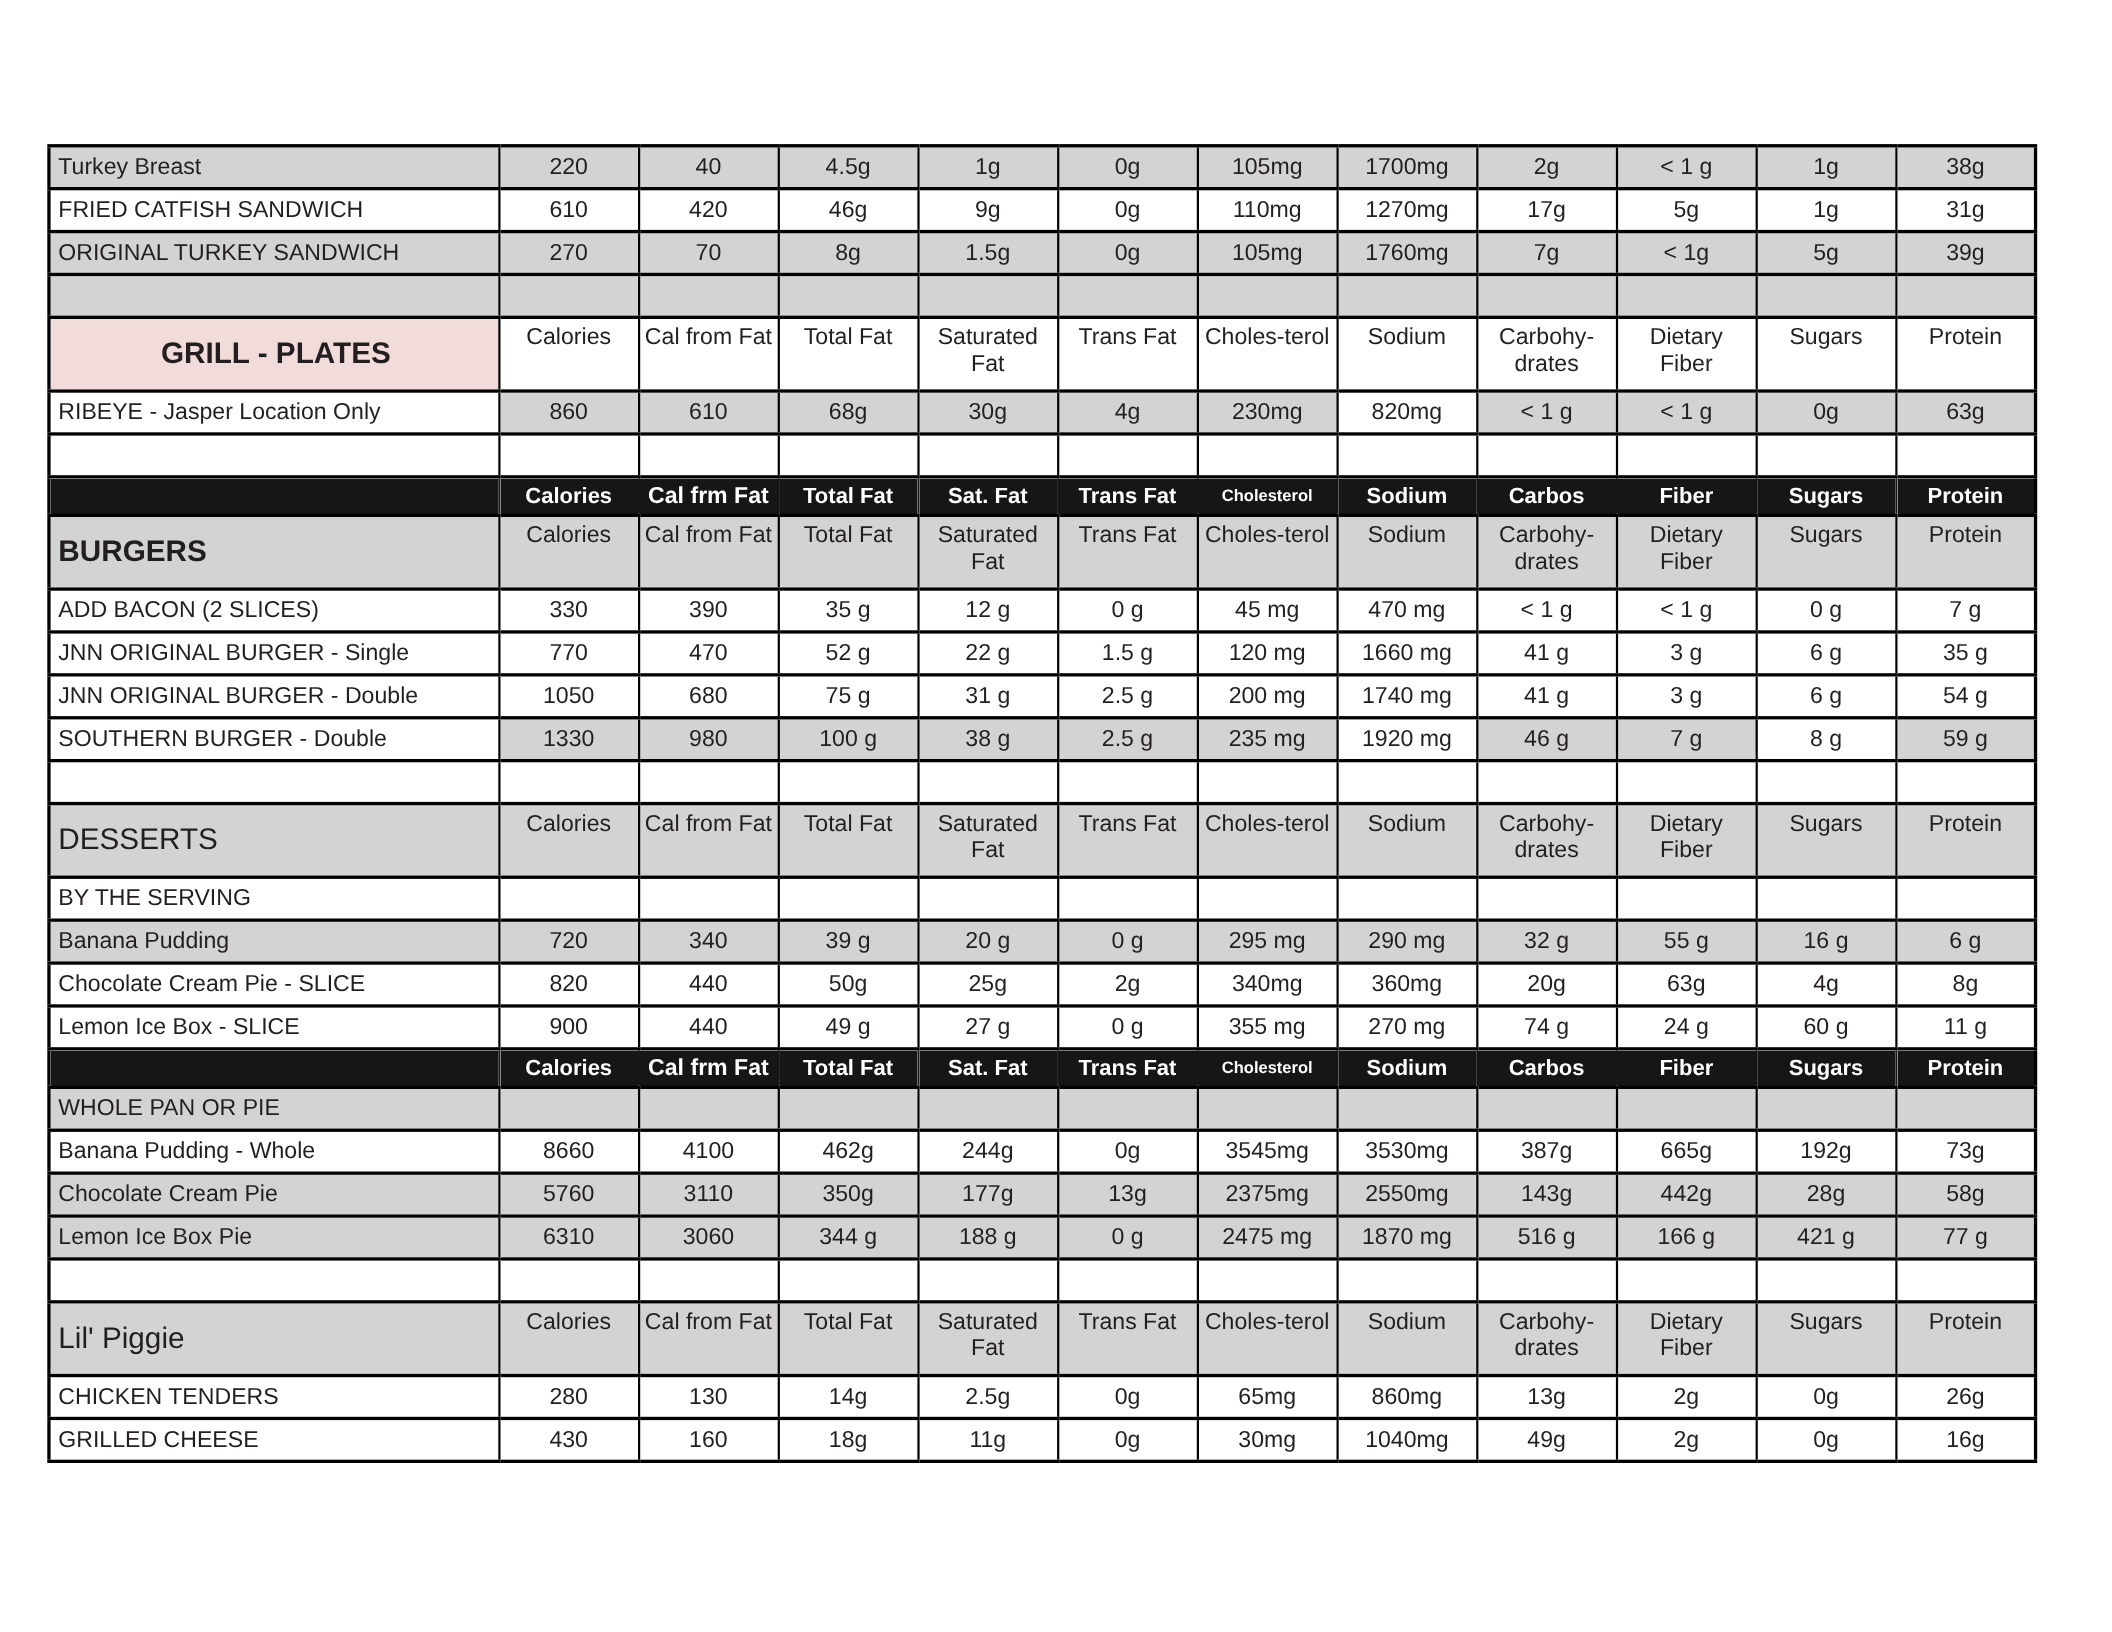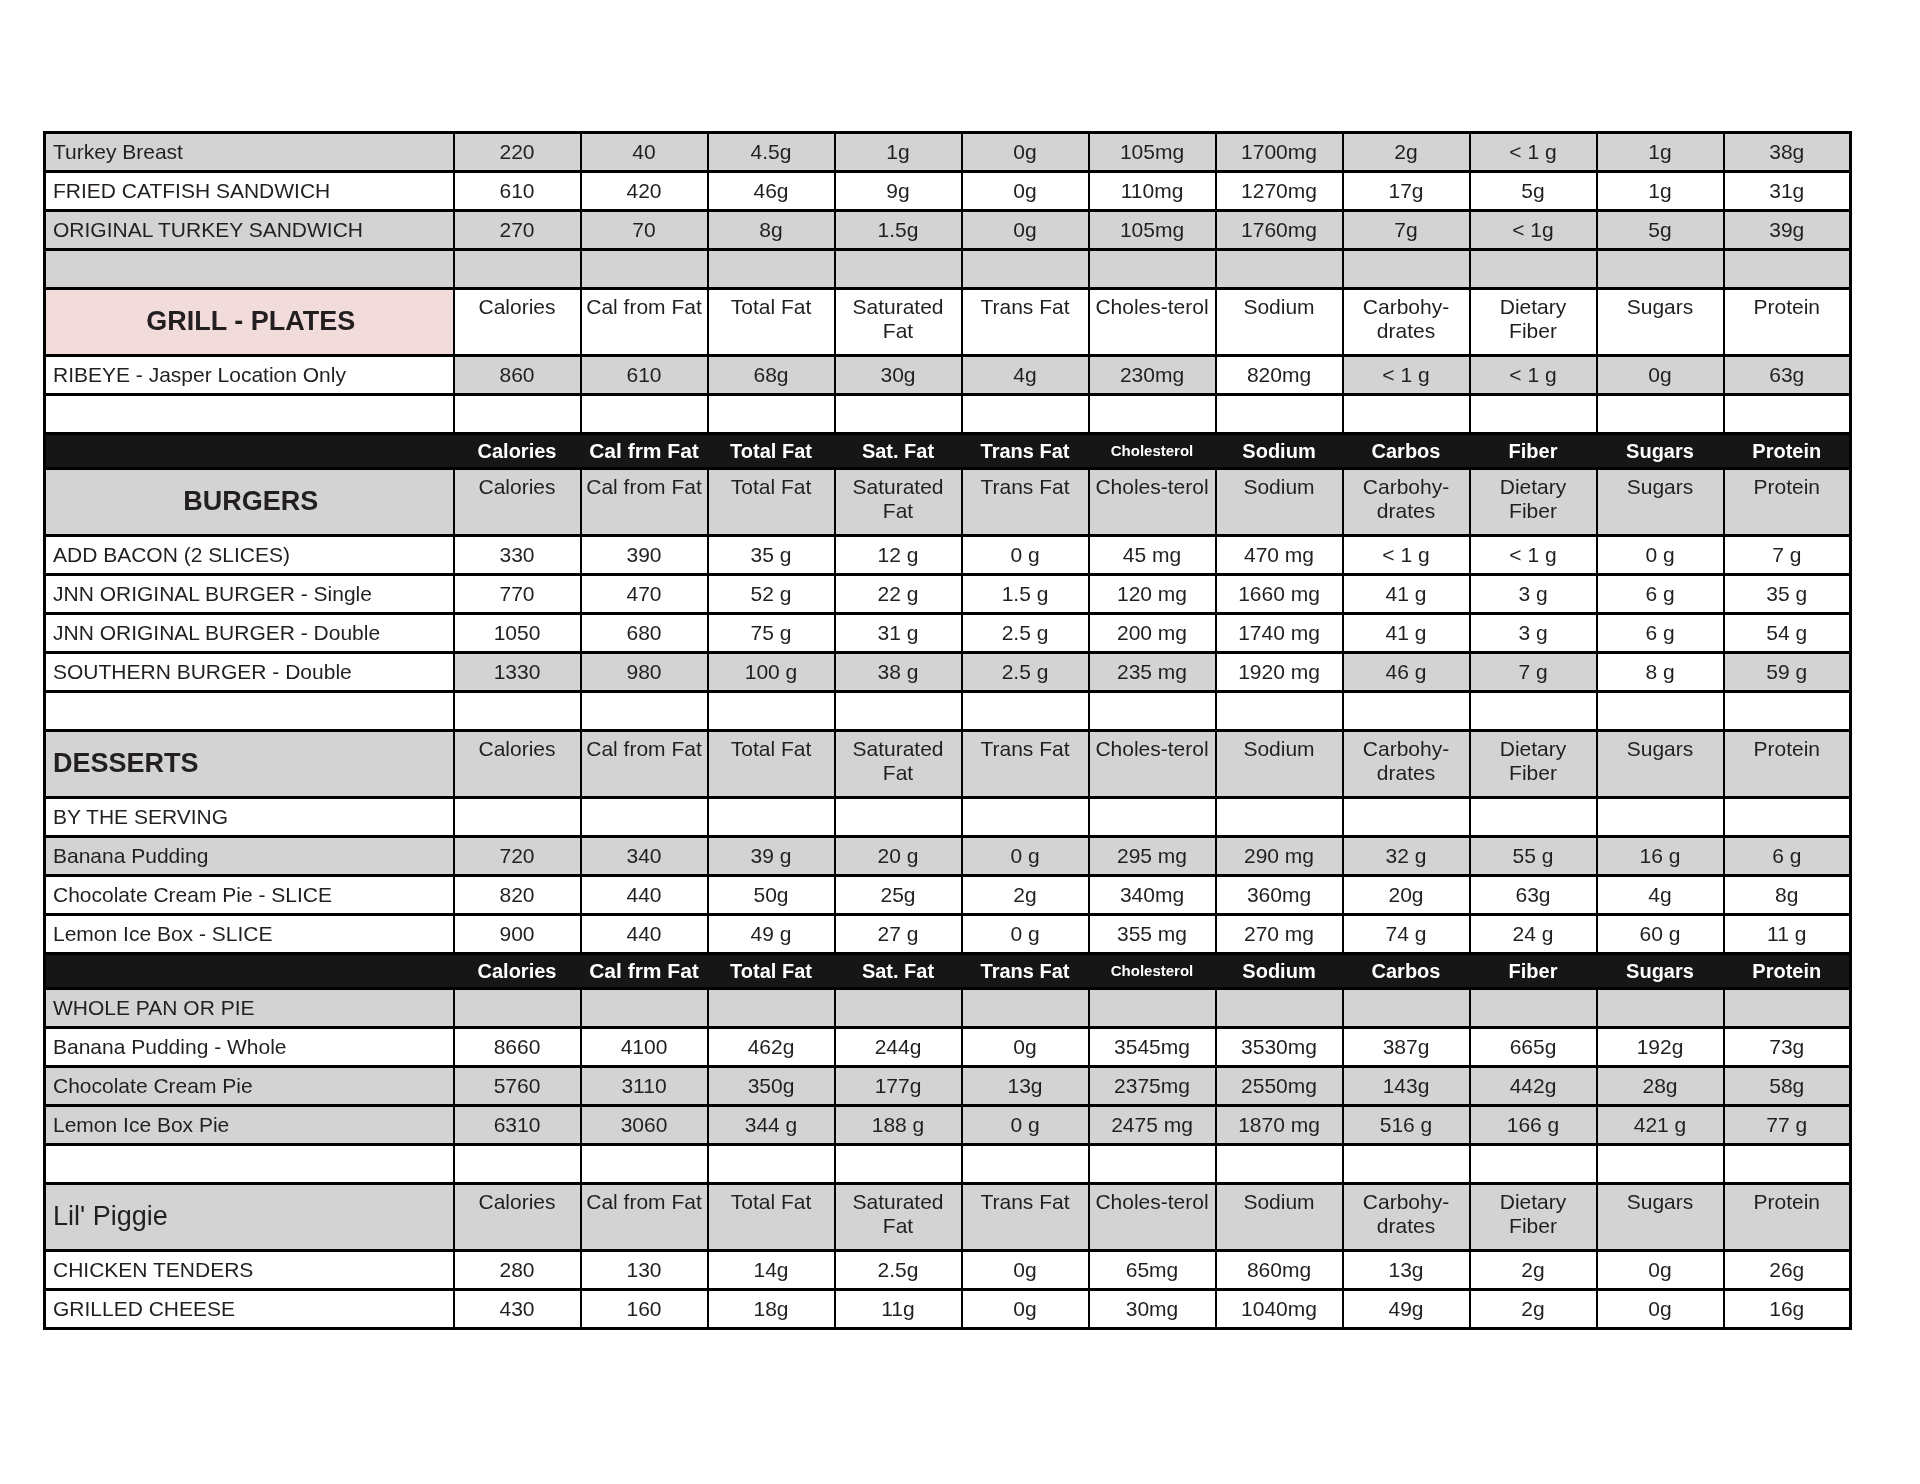--- a/index.html
+++ b/index.html
@@ -159,21 +159,21 @@
           <td>Sat. Fat</td>
           <td>Trans Fat</td>
           <td>Cholesterol</td>
           <td>Sodium</td>
           <td>Carbos</td>
           <td>Fiber</td>
           <td>Sugars</td>
           <td>Protein</td>
         </tr>
         <tr class="r-section">
-          <td class="name sh-gray" style="font-weight: bold; text-align: center;">BURGERS</td>
+          <td class="name sh-gray" style="font-weight: bold;">BURGERS</td>
           <td class="sh-gray">Calories</td>
           <td class="sh-gray">Cal from Fat</td>
           <td class="sh-gray">Total Fat</td>
           <td class="sh-gray">Saturated Fat</td>
           <td class="sh-gray">Trans Fat</td>
           <td class="sh-gray">Choles-terol</td>
           <td class="sh-gray">Sodium</td>
           <td class="sh-gray">Carbohy-drates</td>
           <td class="sh-gray">Dietary Fiber</td>
           <td class="sh-gray">Sugars</td>
@@ -243,21 +243,21 @@
           <td class="sh-white"></td>
           <td class="sh-white"></td>
           <td class="sh-white"></td>
           <td class="sh-white"></td>
           <td class="sh-white"></td>
           <td class="sh-white"></td>
           <td class="sh-white"></td>
           <td class="sh-white"></td>
         </tr>
         <tr class="r-section">
-          <td class="name sh-gray" style="font-weight: bold;">DESSERTS</td>
+          <td class="name sh-gray" style="font-weight: normal;">DESSERTS</td>
           <td class="sh-gray">Calories</td>
           <td class="sh-gray">Cal from Fat</td>
           <td class="sh-gray">Total Fat</td>
           <td class="sh-gray">Saturated Fat</td>
           <td class="sh-gray">Trans Fat</td>
           <td class="sh-gray">Choles-terol</td>
           <td class="sh-gray">Sodium</td>
           <td class="sh-gray">Carbohy-drates</td>
           <td class="sh-gray">Dietary Fiber</td>
           <td class="sh-gray">Sugars</td>

